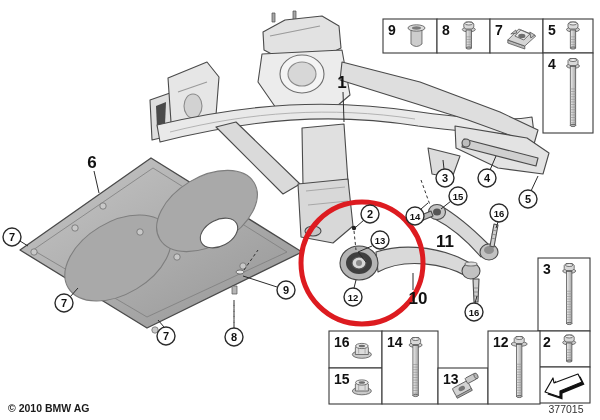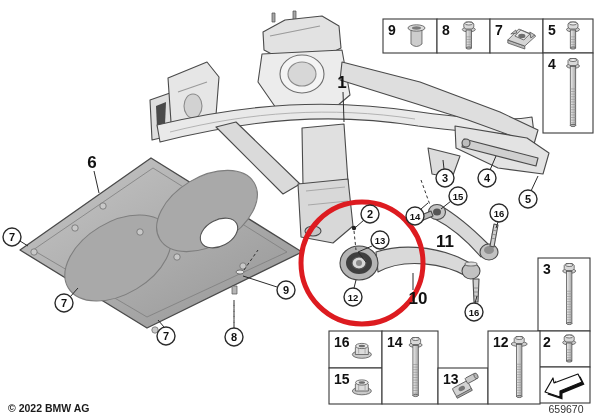--- a/index.html
+++ b/index.html
@@ -403,15 +403,15 @@
             <line x1="516.5" y1="385.0600000000002" x2="521.9000000000001" y2="385.0600000000002" stroke="#8f8f8f" stroke-width="0.6"></line>
             <line x1="516.5" y1="387.6600000000002" x2="521.9000000000001" y2="387.6600000000002" stroke="#8f8f8f" stroke-width="0.6"></line>
             <line x1="516.5" y1="390.2600000000002" x2="521.9000000000001" y2="390.2600000000002" stroke="#8f8f8f" stroke-width="0.6"></line>
             <line x1="516.5" y1="392.86000000000024" x2="521.9000000000001" y2="392.86000000000024" stroke="#8f8f8f" stroke-width="0.6"></line>
             <ellipse cx="519.2" cy="396.5" rx="2.7" ry="1.1" fill="#b5b5b5" stroke="#555" stroke-width="0.8"></ellipse>
           </g>
         </g>
       </g>
   </svg>
 
-  <div class="copyright">© 2022 BMW AG</div>
-  <div class="docnum">659670</div>
+  <div class="copyright">© 2010 BMW AG</div>
+  <div class="docnum">377015</div>
 </div>
 
 </body></html>

